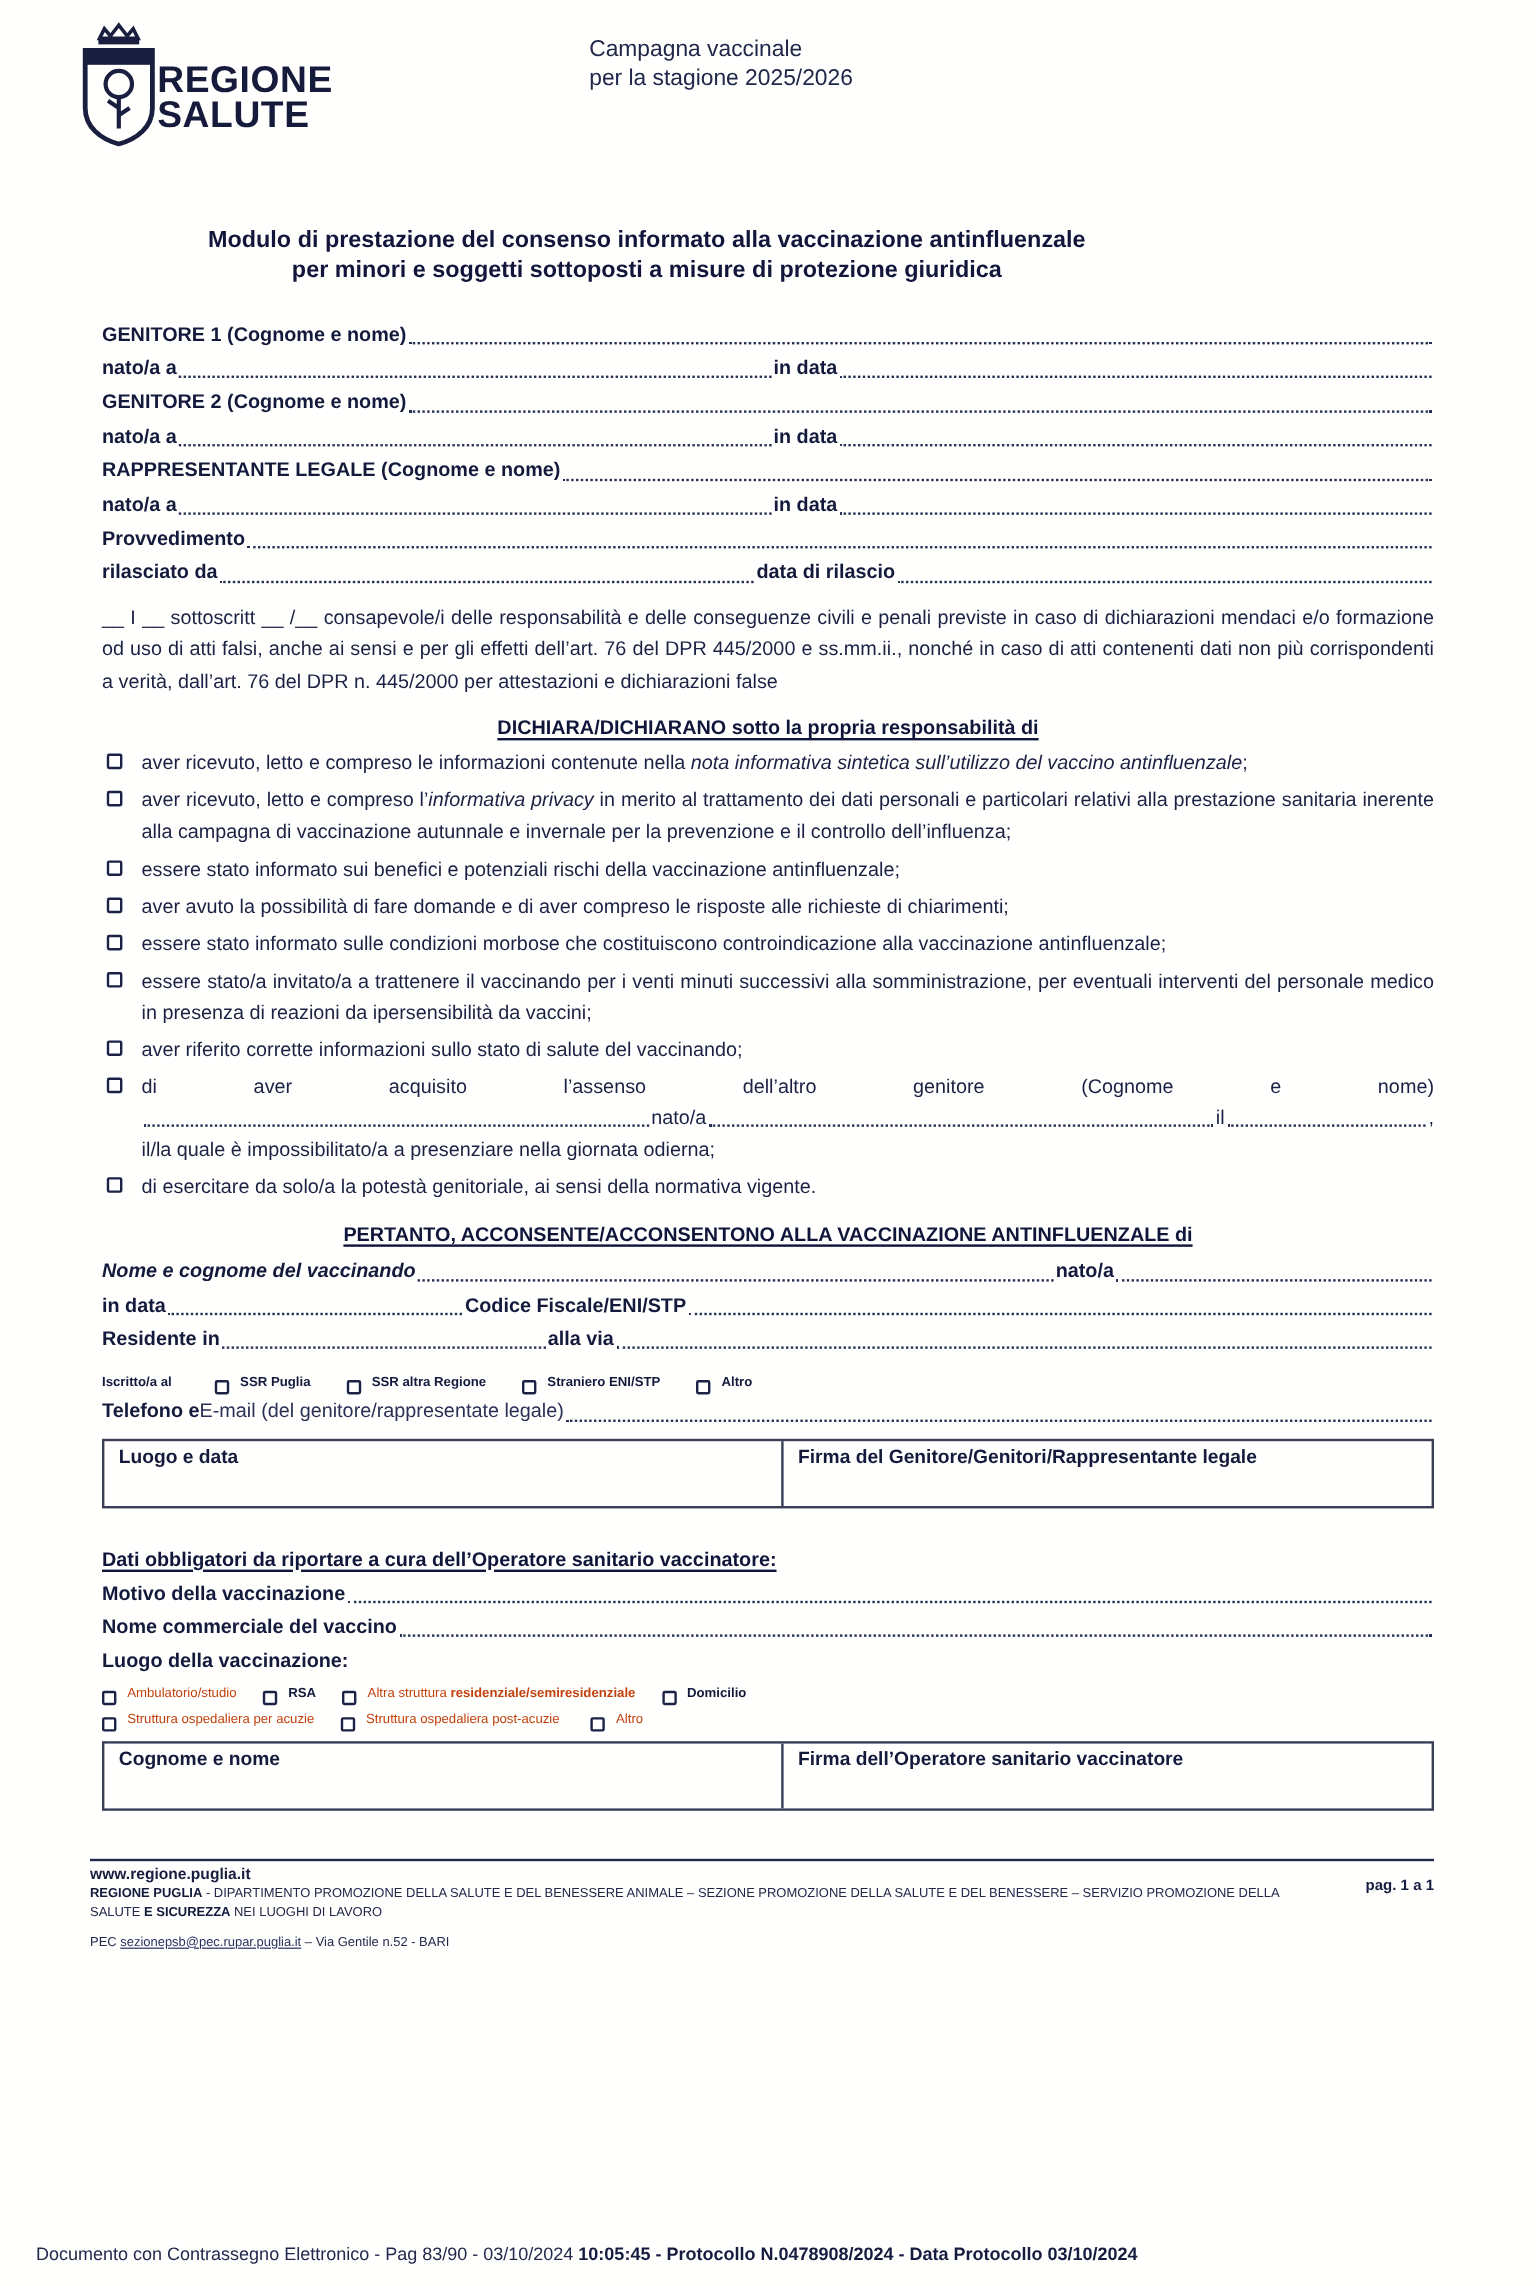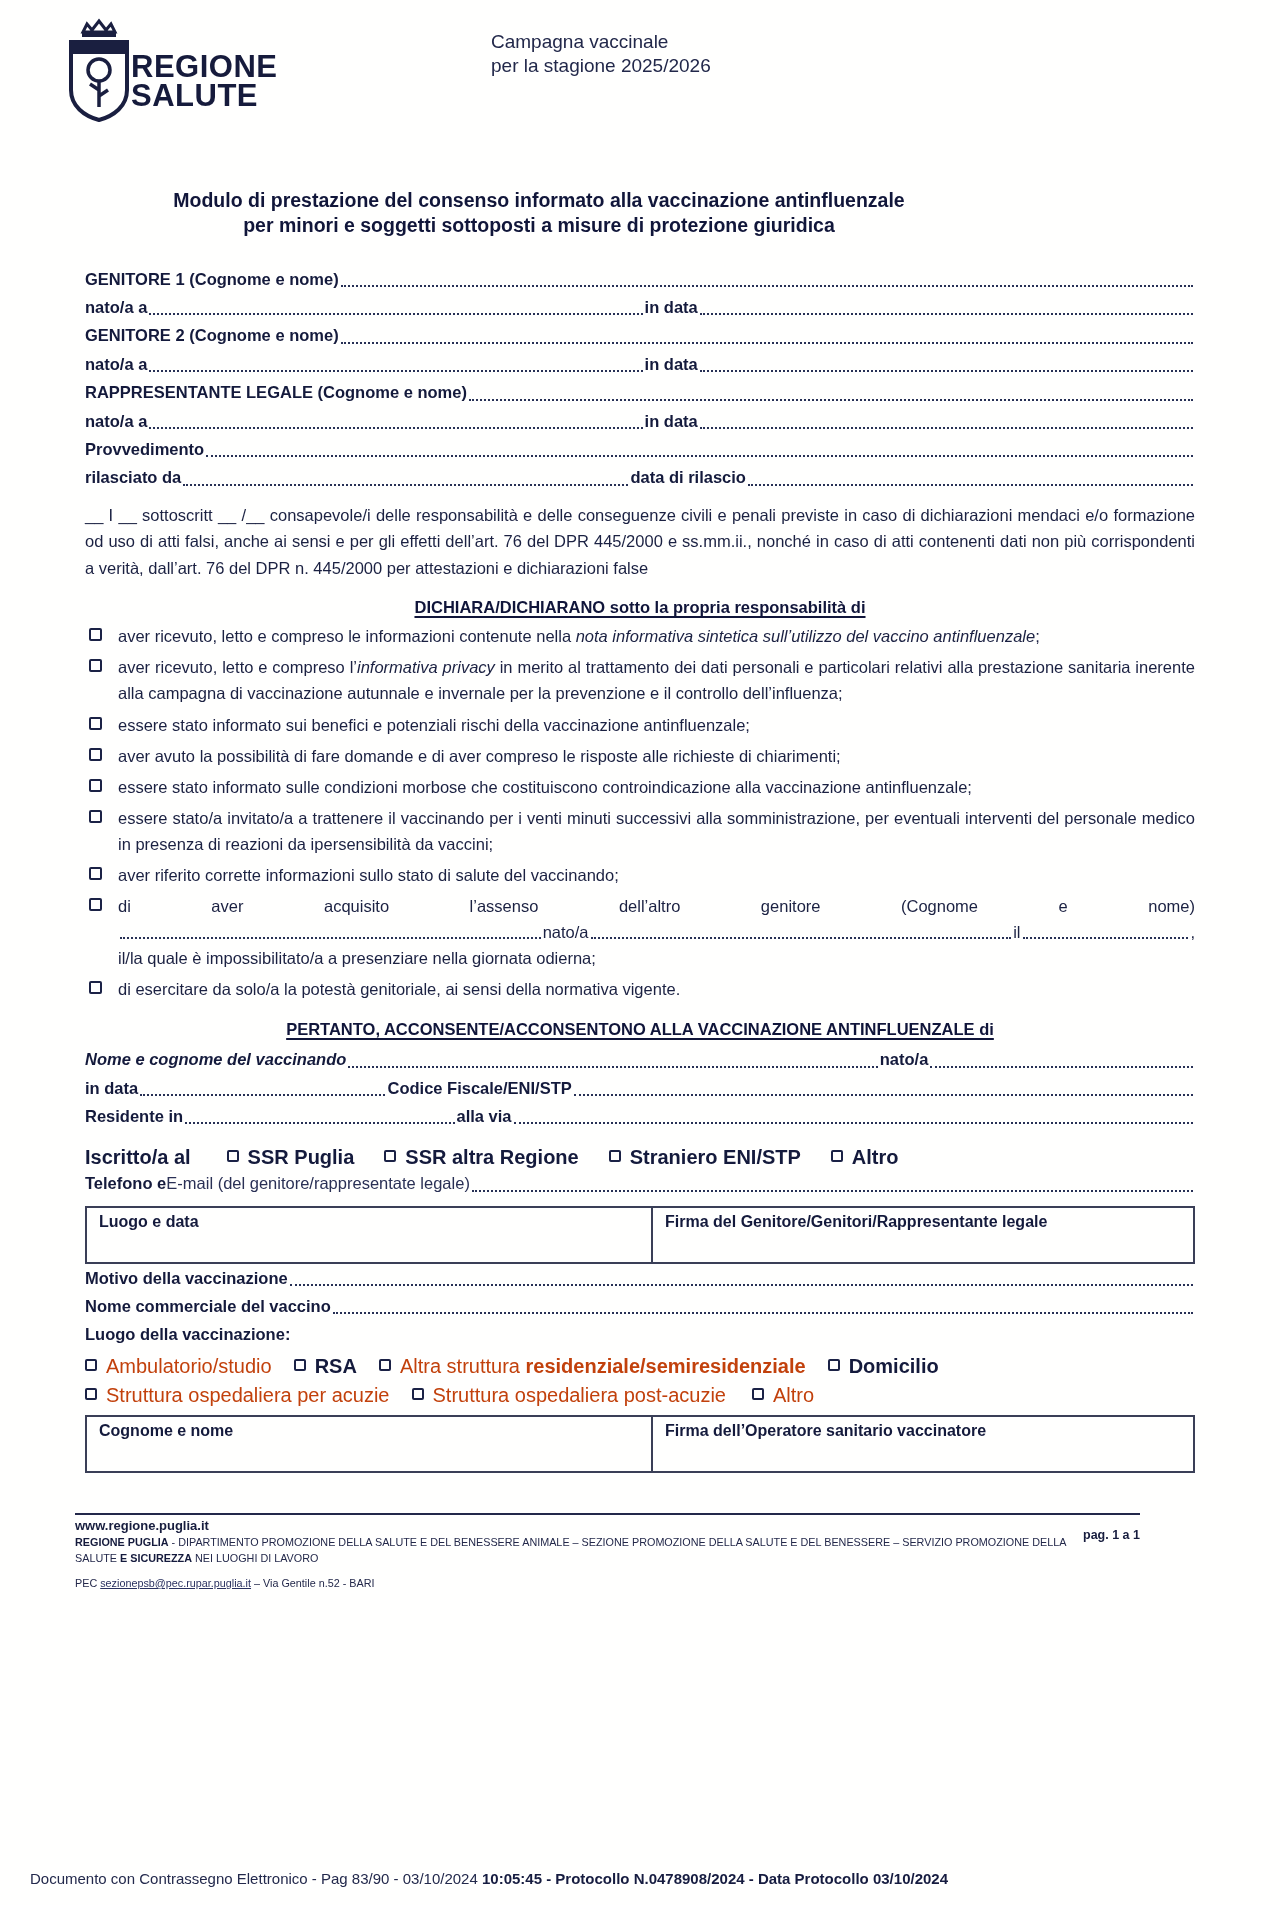--- a/index.html
+++ b/index.html
@@ -69,36 +69,36 @@
   .cbx {
     flex:0 0 auto; width:13px; height:13px; border:2.6px solid #1b2246;
     margin:5px 16px 0 4px; border-radius:2px; background:#fff;
   }
   .cbx.sm { width:12px; height:12px; border-width:2.4px; margin:4px 9px 0 0; }
   .chk-text { flex:1; text-align:justify; color:#1b2142; }
   .chk-text .it { font-style:italic; }
   .just-wide { text-align:justify; text-align-last:justify; }
 
   
-  .opt-row { display:flex; align-items:flex-start; font-size:20px; margin-top:6px; flex-wrap:nowrap; }
+  .opt-row { display:flex; align-items:flex-start; font-size:11px; margin-top:6px; flex-wrap:nowrap; }
   .opt { display:flex; align-items:flex-start; white-space:nowrap; }
   .opt-label { color:#c2410c; }
   .opt-label.b { font-weight:bold; color:#141a3c; }
 
   
   .sig-table {
     display:flex; border:2px solid #3a3f57; margin-top:8px; min-height:58px;
     background:#fffffe;
   }
   .sig-cell-left  { flex:0 0 51%; padding:5px 12px; }
   .sig-cell-right { flex:1; padding:5px 12px; border-left:2px solid #3a3f57; }
   .sig-label { font-weight:bold; font-size:16px; color:#141a3c; }
 
   
-  .footer { margin-top:40px; margin-left:-10px; margin-right:55px; }
+  .footer { margin-top:40px; margin-left:-10px; }
   .footer-rule { border-top:2.5px solid #23284a; margin-bottom:3px; }
   .footer-top { display:flex; justify-content:space-between; align-items:flex-start; }
   .site { font-weight:bold; font-size:13px; color:#171d3e; }
   .pagenum { font-weight:bold; font-size:12.5px; color:#171d3e; margin-top:10px; }
   .dept { font-size:10.8px; line-height:1.5; color:#23284a; margin-top:-8px; width:1005px; }
   .dept b { color:#141a3c; }
   .pec { font-size:10.8px; color:#23284a; margin-top:2px; }
   .pec .mail { text-decoration:underline; color:#2a3160; }
   .stamp {
     position:absolute; left:30px; bottom:18px; width:1240px;
@@ -300,20 +300,21 @@
         <div class="sig-cell-left">
           <span class="sig-label">Luogo e data</span>
         </div>
         <div class="sig-cell-right">
           <span class="sig-label">Firma del Genitore/Genitori/Rappresentante legale</span>
         </div>
       </div>
     </div>
 
     <div>
+      <div class="left-heading">Dati obbligatori da riportare a cura dell’Operatore sanitario vaccinatore:</div>
 
       <div class="fline">
         <span class="fl-label">Motivo della vaccinazione</span>
         <span class="dotfill"></span>
       </div>
       <div class="fline">
         <span class="fl-label">Nome commerciale del vaccino</span>
         <span class="dotfill"></span>
       </div>
       <div class="fline">

